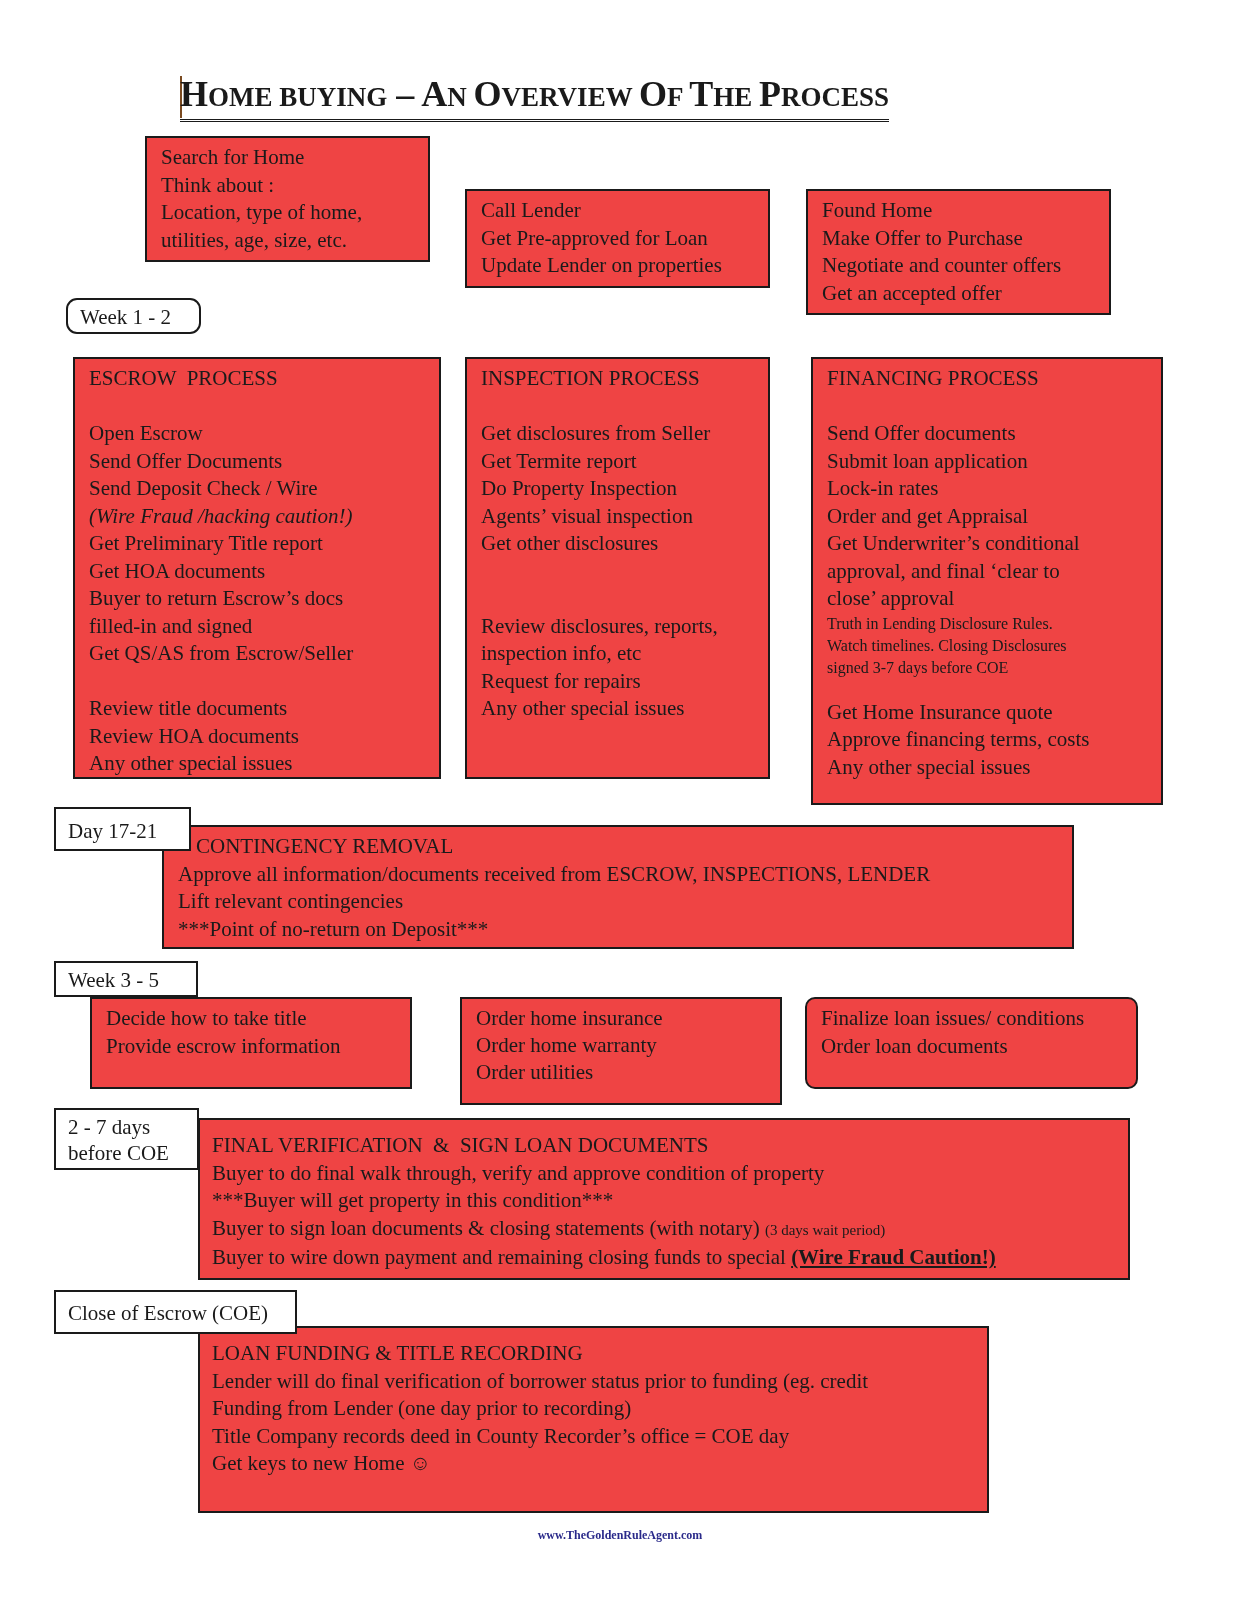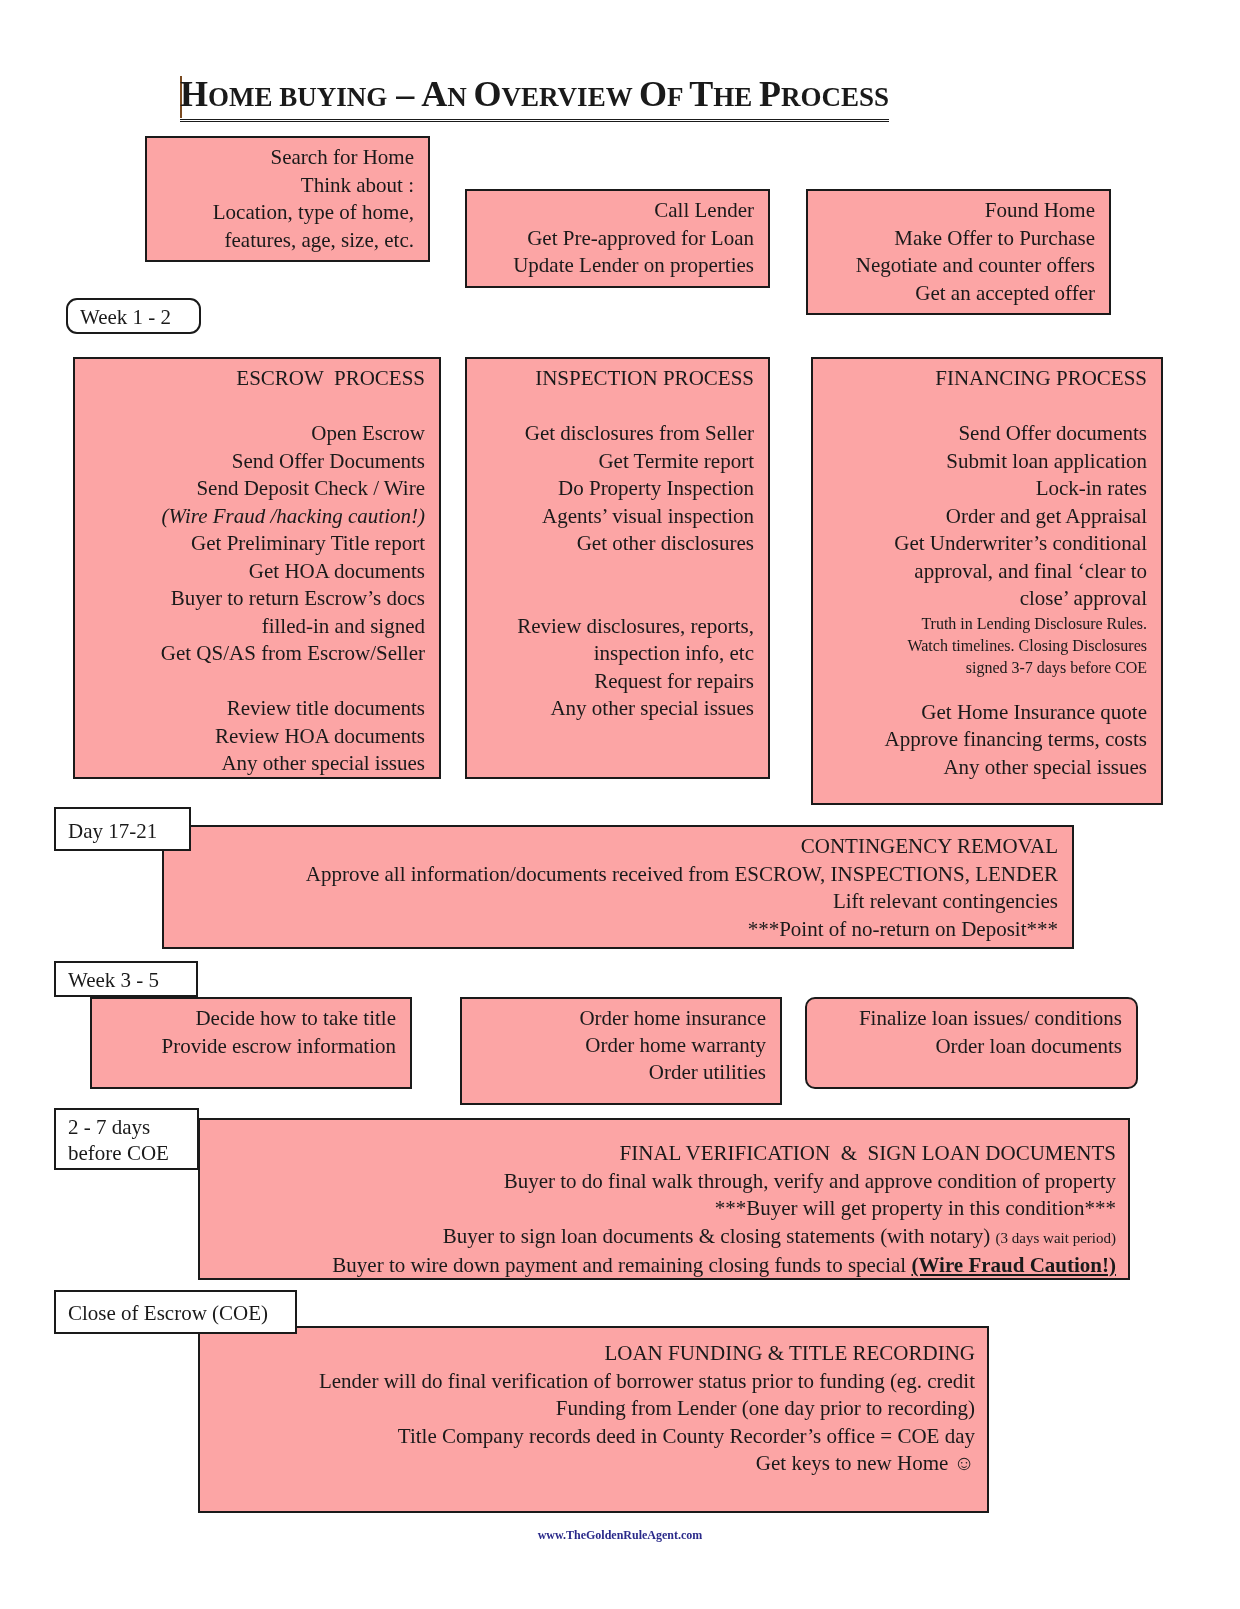--- a/index.html
+++ b/index.html
@@ -1,18 +1,18 @@
 <!DOCTYPE html>
 <html><head>
 <meta charset="utf-8">
 <style>
   html, body { margin: 0; padding: 0; background: #ffffff; }
   body { width: 1240px; height: 1609px; position: relative; overflow: hidden;
          font-family: "Liberation Serif", "DejaVu Serif", serif; color: #1a1a1a; }
-  .box { position: absolute; border: 2px solid #1a1a1a; background: #fca5a5; box-sizing: border-box; text-align: right; }
+  .box { position: absolute; border: 2px solid #1a1a1a; background: #ef4444; box-sizing: border-box; }
   .line { display: block; font-size: 21px; line-height: 27.5px; white-space: nowrap; }
   .gap { display: block; height: 27.5px; }
   .title { position: absolute; left: 180px; top: 72px; font-weight: bold;
            font-size: 36px; letter-spacing: 0; border-bottom: 3px double #1a1a1a;
            line-height: 44px; white-space: nowrap; }
   .title .sc { font-size: 27px; }
   .title-cursor { position: absolute; left: 180px; top: 76px; width: 2px; height: 42px; background: #7a4a20; }
   .label { position: absolute; border: 2px solid #1a1a1a; background: #fff; box-sizing: border-box;
            font-size: 21px; line-height: 26px; padding: 4px 12px; white-space: nowrap; z-index: 2; }
   .ital-small { font-size: 16px; line-height: 22px; display:block; white-space: nowrap;}
@@ -28,21 +28,21 @@
 
 <div class="title-cursor"></div>
 <div class="title">
   <span>H</span><span class="sc">OME BUYING</span><span> – </span><span>A</span><span class="sc">N </span><span>O</span><span class="sc">VERVIEW </span><span>O</span><span class="sc">F </span><span>T</span><span class="sc">HE </span><span>P</span><span class="sc">ROCESS</span>
 </div>
 
 <div class="box pad" style="left:145px; top:136px; width:285px; height:126px;">
   <span class="line">Search for Home</span>
   <span class="line">Think about :</span>
   <span class="line">Location, type of home,</span>
-  <span class="line">features, age, size, etc.</span>
+  <span class="line">utilities, age, size, etc.</span>
 </div>
 
 <div class="box pad" style="left:465px; top:189px; width:305px; height:99px;">
   <span class="line">Call Lender</span>
   <span class="line">Get Pre-approved for Loan</span>
   <span class="line">Update Lender on properties</span>
 </div>
 
 <div class="box pad" style="left:806px; top:189px; width:305px; height:126px;">
   <span class="line">Found Home</span>
@@ -131,21 +131,21 @@
 <div class="box pad" style="left:805px; top:997px; width:333px; height:92px;border-radius:10px;">
   <span class="line">Finalize loan issues/ conditions</span>
   <span class="line">Order loan documents</span>
 </div>
 
 <div class="label" style="left:54px; top:1108px; width:145px; height:62px; line-height:26px; padding:4px 12px;">
   <span style="display:block;">2 - 7 days</span>
   <span style="display:block;">before COE</span>
 </div>
 
-<div class="box" style="left:198px; top:1118px; width:932px; height:162px; padding:20px 12px;">
+<div class="box" style="left:198px; top:1118px; width:932px; height:162px; padding:12px 12px;">
   <span class="line" style="white-space:pre;">FINAL VERIFICATION  &amp;  SIGN LOAN DOCUMENTS</span>
   <span class="line">Buyer to do final walk through, verify and approve condition of property</span>
   <span class="line">***Buyer will get property in this condition***</span>
   <span class="line"><span>Buyer to sign loan documents &amp; closing statements (with notary)</span> <span class="note-small">(3 days wait period)</span></span>
   <span class="line"><span>Buyer to wire down payment and remaining closing funds to special</span> <span class="bold-u">(Wire Fraud Caution!)</span></span>
 </div>
 
 <div class="label" style="left:54px; top:1290px; width:243px; height:44px; padding-top:8px;">Close of Escrow (COE)</div>
 
 <div class="box" style="left:198px; top:1326px; width:791px; height:187px; padding:12px 12px;">

